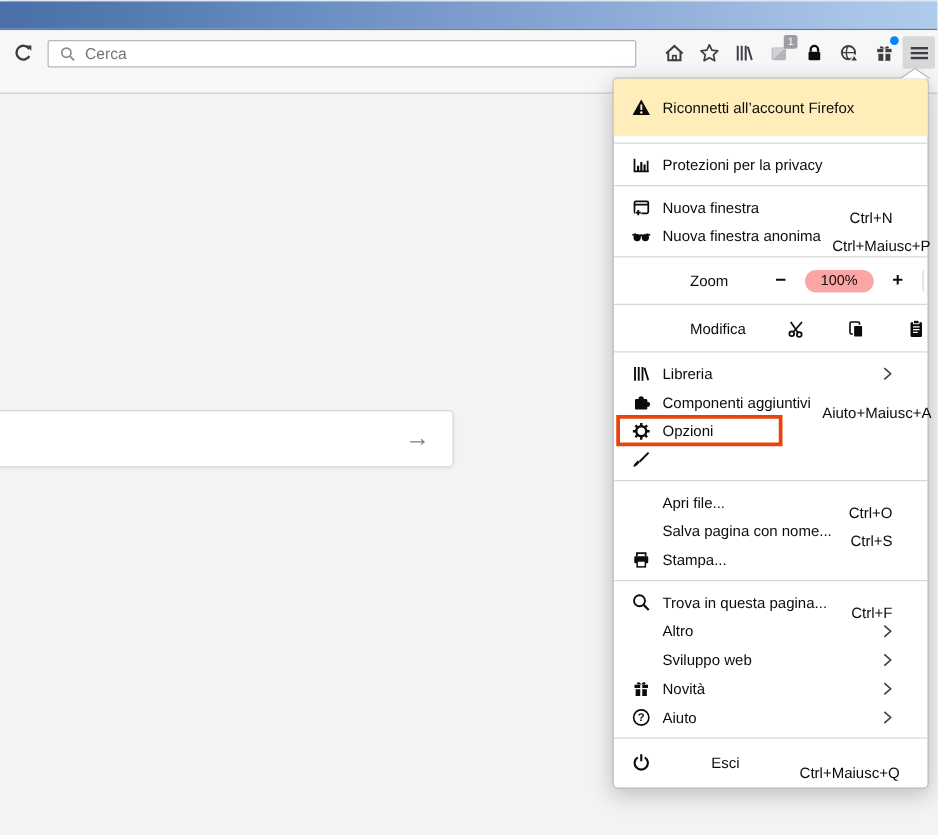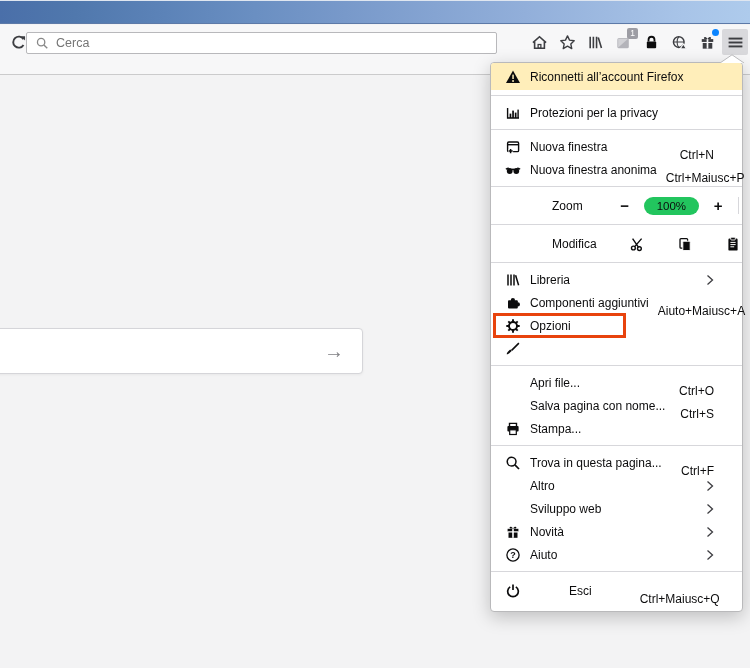--- a/index.html
+++ b/index.html
@@ -23,21 +23,21 @@
     position:absolute; top:25px; left:0; right:0; height:50px;
     background:#f7f7f8;
     border-bottom:1px solid #cbcbcc;
   }
   .tb-btn {
     width:26px; height:26px; display:flex; align-items:center; justify-content:center;
     color:#3d3e42; border-radius:2px; position:relative; background:transparent; border:none;
   }
   .reload-btn { position:absolute; left:5px; top:4px; }
   .urlbar {
-    position:absolute; left:26px; top:7px; width:471px; height:22px;
+    position:absolute; left:38px; top:7px; width:471px; height:22px;
     background:#fff; border:1px solid #b8b8bb; border-radius:2px;
     display:flex; align-items:center; padding:0 8px; gap:7px;
   }
   .urlbar .placeholder { color:#757575; font-size:12.5px; }
   .nav-icons {
     position:absolute; right:2px; top:4px; display:flex; gap:2px; align-items:center;
   }
   .menu-btn-active { background:#d9d9dc; }
   .badge-count {
     position:absolute; top:-1px; right:-2px; min-width:11px; height:11px;
@@ -59,21 +59,21 @@
   .go-arrow { color:#7f7f83; font-size:20px; line-height:1; }
   
   .panel-caret { position:absolute; left:720px; top:54px; z-index:30; }
   .menu-panel {
     position:absolute; left:490px; top:62px; width:253px; z-index:20;
     background:#fff; border:1px solid #b9b9bb; border-radius:4px;
     box-shadow:0 5px 18px rgba(0,0,0,.22);
     padding-bottom:6px; font-size:12px;
   }
   .menu-banner {
-    height:27px; display:flex; align-items:center; gap:9px;
+    height:46px; display:flex; align-items:center; gap:9px;
     padding:0 12px 0 14px; background:#ffeeba; border-radius:3px 3px 0 0;
   }
   .menu-sep { height:1px; background:#d7d7db; margin:5px 0; }
   .menu-row {
     height:23px; display:flex; align-items:center; gap:9px;
     padding:0 28px 0 14px; position:relative; cursor:default;
   }
   .menu-row.tall { height:27px;gap:31px; }
   .menu-row.last { height:28px;gap:48px; }
   .mi { width:16px; height:16px; flex:none; display:flex; align-items:center; justify-content:center; color:#0c0c0d; }
@@ -81,21 +81,21 @@
   .shortcut { white-space:nowrap; color:#0c0c0d;margin-top:16px; }
   .chev { flex:none; display:flex; color:#3e3e42; }
   .annotation {
     position:absolute; left:2px; top:-1px; width:133px; height:25px;
     border:3px solid #e8430d; pointer-events:none;
   }
   
   .zoom-ctrls { margin-left:auto; display:flex; align-items:center; }
   .zbtn { width:22px; text-align:center; font-size:15px; font-weight:bold; background:none; border:none; color:#0c0c0d; }
   .zoom-pill {
-    margin:0 8px; padding:3px 13px; background:#22c55e; border:none; border-radius:10px;
+    margin:0 8px; padding:3px 13px; background:#fca5a5; border:none; border-radius:10px;
     font-size:11.5px; color:#0c0c0d;
   }
   .vdiv { width:1px; height:17px; background:#d7d7db; margin:0 9px; }
   
   .edit-ctrls { margin-left:auto; display:flex; align-items:center; gap:30px; }
   .ebtn { background:none; border:none; width:18px; height:18px; display:flex; align-items:center; justify-content:center; color:#0c0c0d; }
   svg { display:block; }
 </style>
 </head>
 <body>

